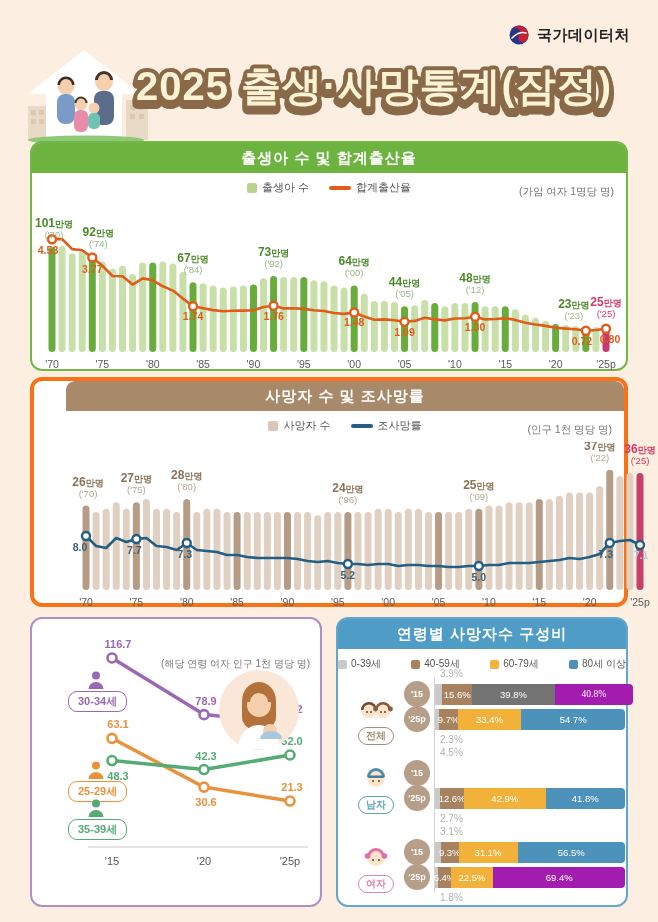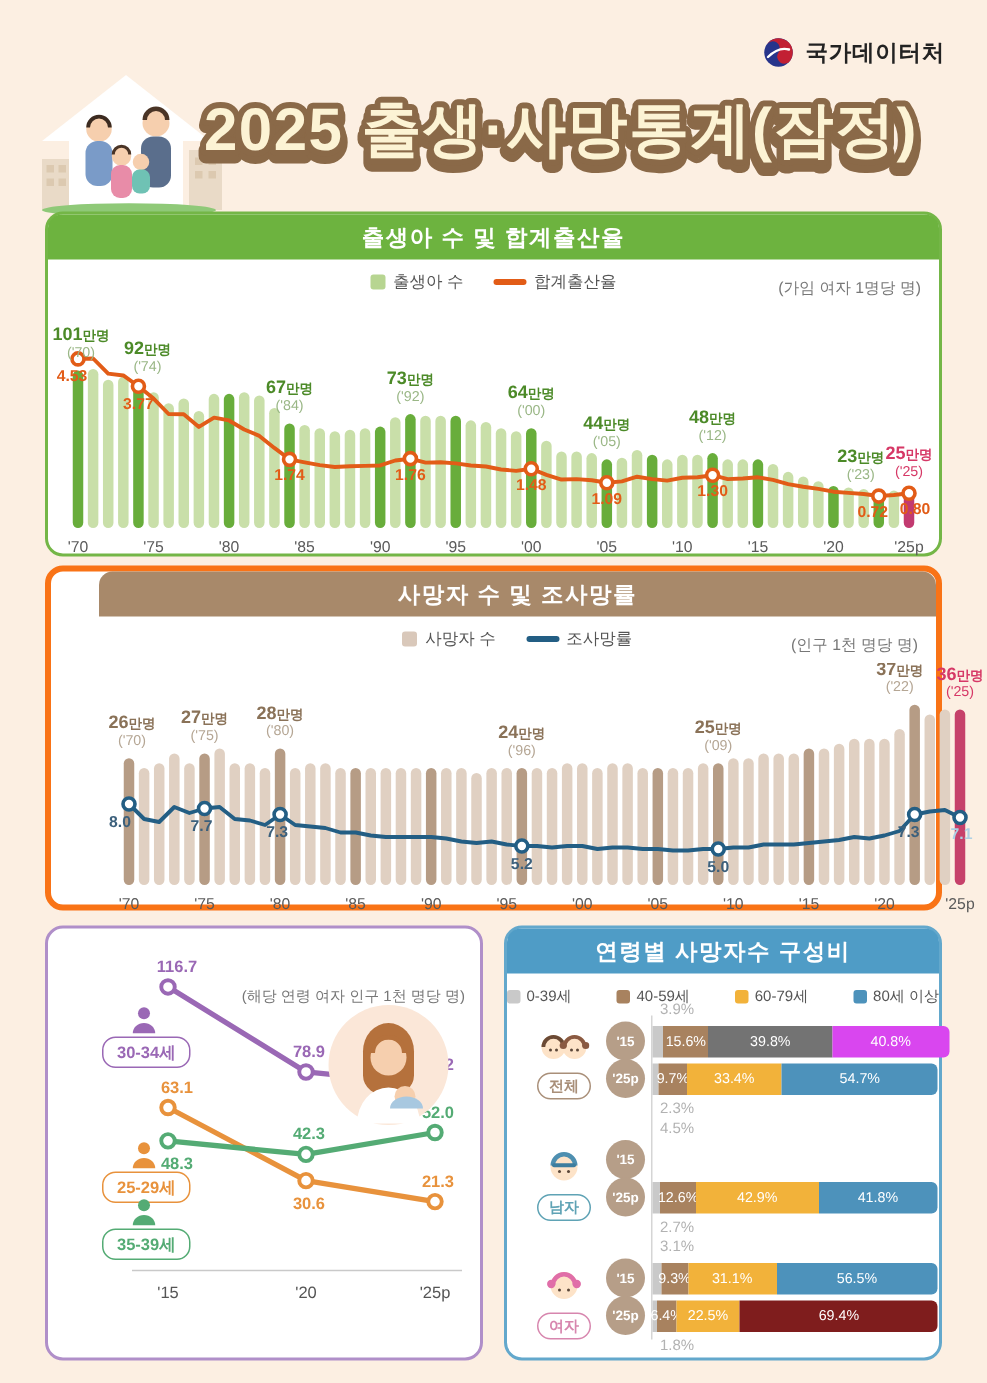--- a/index.html
+++ b/index.html
@@ -429,39 +429,39 @@
         <span class="item">
           <span class="sw" style="width:9px;height:9px;background:#4d92bb"></span>
           <span>80세 이상</span>
         </span>
       </div>
     <div class="comp-body">
       <div class="axis-vline"></div>
       <div id="compGroups">
           <div class="gray-note">3.9%</div>
           <div class="grp">
-            <div class="grp-ic" style="top: 2px;"><svg width="34" height="24" viewBox="0 0 34 24">
+            <div class="grp-ic" style="top: 14px;"><svg width="34" height="24" viewBox="0 0 34 24">
                 <circle cx="10" cy="13" r="8" fill="#fde3c8"></circle>
                 <path d="M2,13 a8,8 0 0 1 16,0 l-2.5,0 a5.5,5.5 0 0 0 -11,0 z" fill="#6b4a35"></path>
                 <circle cx="24" cy="13" r="8" fill="#fde3c8"></circle>
                 <path d="M16,13 a8,8 0 0 1 16,0 l-2.5,0 a5.5,5.5 0 0 0 -11,0 z" fill="#8a5a42"></path>
                 <circle cx="16.5" cy="12" r="2.4" fill="#8a5a42"></circle>
                 <circle cx="31.5" cy="12" r="2.4" fill="#8a5a42"></circle>
                 <circle cx="8" cy="15" r="1" fill="#5a4638"></circle>
                 <circle cx="12" cy="15" r="1" fill="#5a4638"></circle>
                 <circle cx="22" cy="15" r="1" fill="#5a4638"></circle>
                 <circle cx="26" cy="15" r="1" fill="#5a4638"></circle>
               </svg><br><span class="grp-pill" style="border-color:#a98f79;color:#a98f79">전체</span></div>
             <div class="row">
               <span class="yr">'15</span>
               <div class="track">
                 <div class="seg" style="width: 7.41px; background: rgb(201, 201, 201);"></div>
                 <div class="seg" style="width: 29.64px; background: rgb(168, 130, 95);">15.6%</div>
                 <div class="seg" style="width: 83px; background: #737373;">39.8%</div>
-                <div class="seg" style="width: 77.52px; background: #d946ef; border-radius: 0px 4px 4px 0px;">40.8%</div>
+                <div class="seg" style="width: 77.52px; background: #a21caf; border-radius: 0px 4px 4px 0px; font-family: Liberation Serif, serif;">40.8%</div>
               </div>
             </div>
             <div class="row">
               <span class="yr">'25p</span>
               <div class="track">
                 <div class="seg" style="width: 4.37px; background: rgb(201, 201, 201);"></div>
                 <div class="seg" style="width: 18.43px; background: rgb(168, 130, 95);">9.7%</div>
                 <div class="seg" style="width: 63.46px; background: rgb(242, 178, 58);">33.4%</div>
                 <div class="seg" style="width: 103.93px; background: rgb(77, 146, 187); border-radius: 0px 4px 4px 0px;">54.7%</div>
               </div>
@@ -509,21 +509,21 @@
                 <div class="seg" style="width: 59.09px; background: rgb(242, 178, 58);">31.1%</div>
                 <div class="seg" style="width: 107.35px; background: rgb(77, 146, 187); border-radius: 0px 4px 4px 0px;">56.5%</div>
               </div>
             </div>
             <div class="row">
               <span class="yr">'25p</span>
               <div class="track">
                 <div class="seg" style="width: 3.42px; background: rgb(201, 201, 201);"></div>
                 <div class="seg" style="width: 12.16px; background: rgb(168, 130, 95);">6.4%</div>
                 <div class="seg" style="width: 42.75px; background: rgb(242, 178, 58);">22.5%</div>
-                <div class="seg" style="width: 131.86px; background: #7f1d1d; border-radius: 0px 4px 4px 0px;">69.4%</div>
+                <div class="seg" style="width: 131.86px; background: #a21caf; border-radius: 0px 4px 4px 0px;">69.4%</div>
               </div>
             </div>
           </div>
           <div class="gray-note">1.8%</div>
         </div>
     </div>
   </section>
 
 </div>
 

